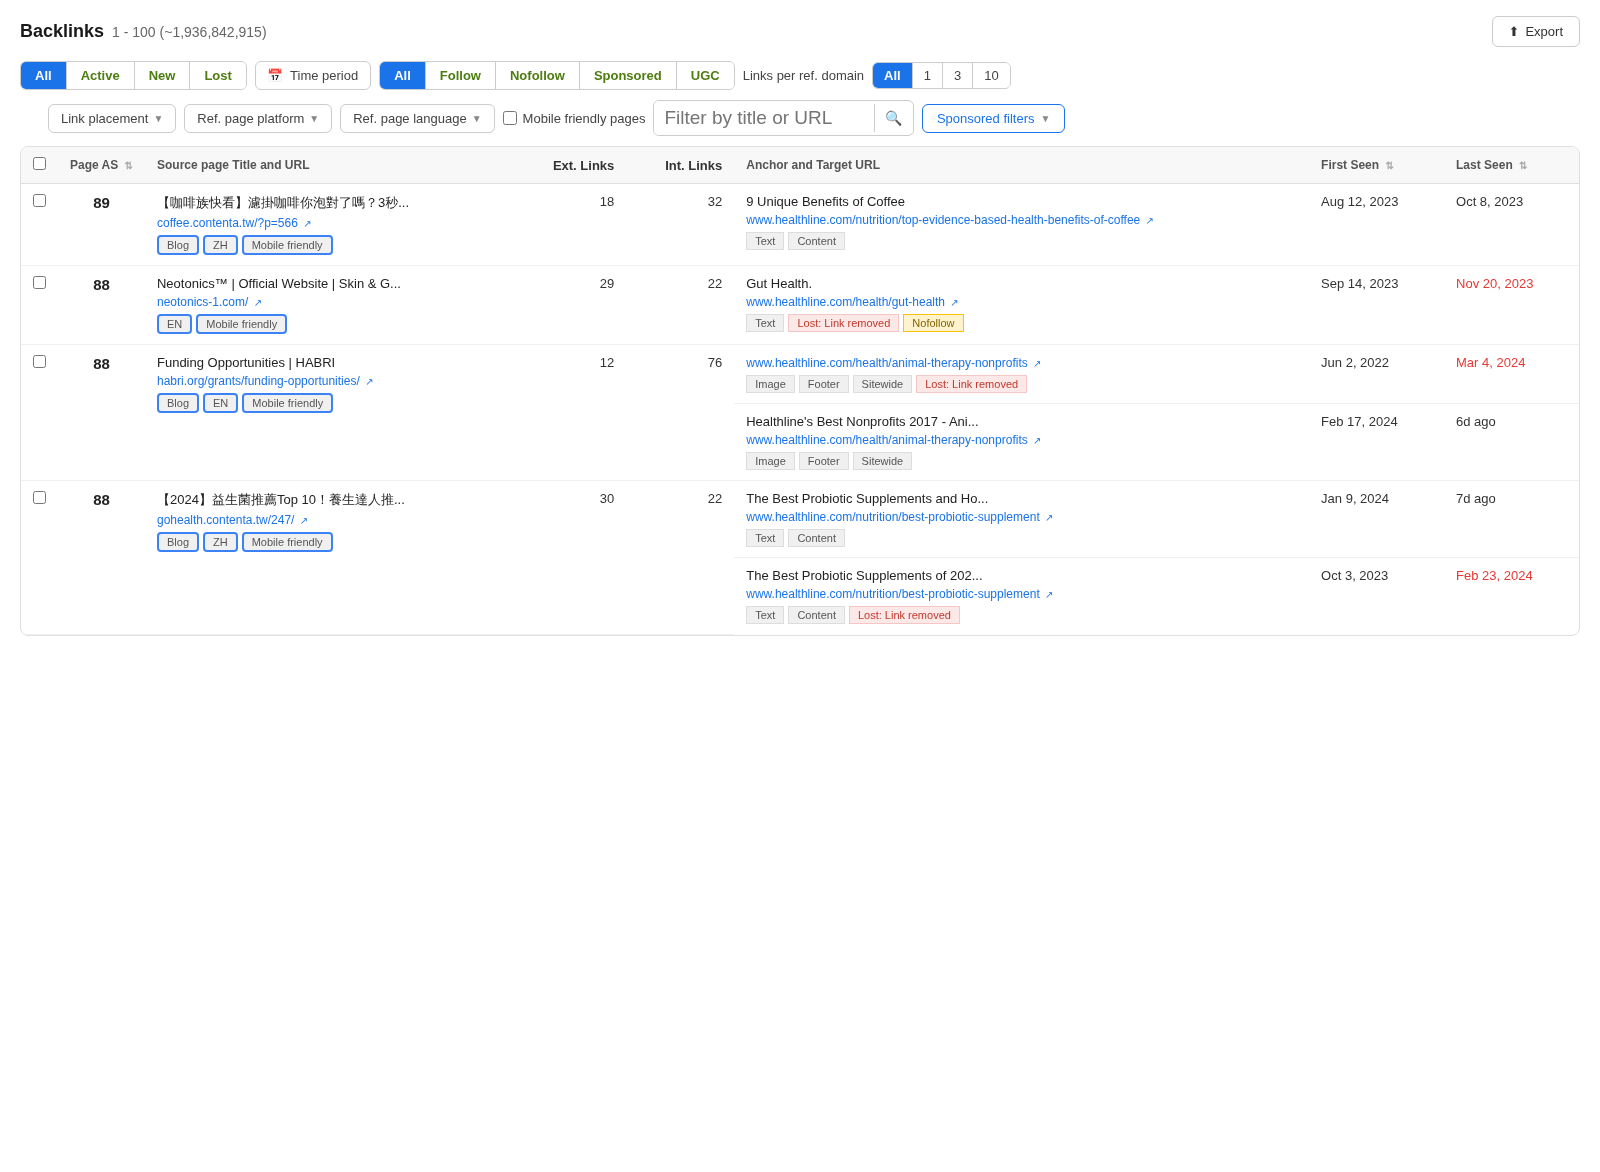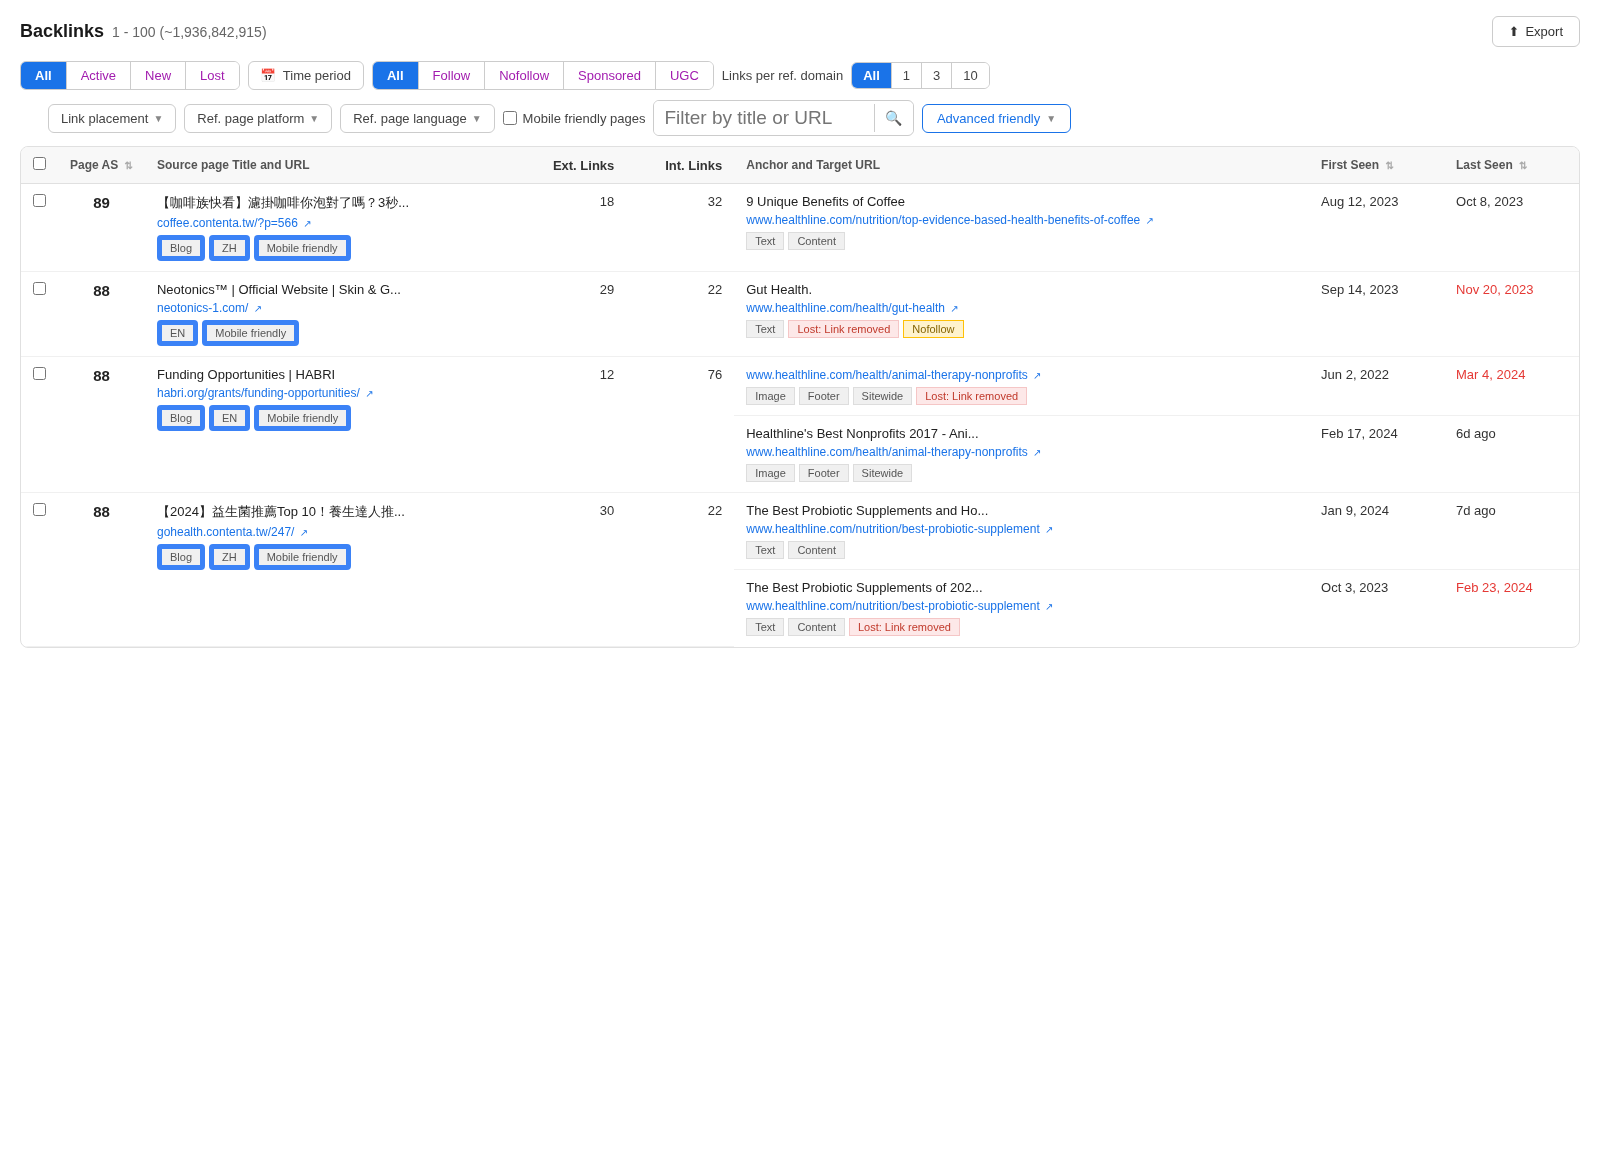--- a/index.html
+++ b/index.html
@@ -8,21 +8,21 @@
     .header-row { display: flex; align-items: center; justify-content: space-between; margin-bottom: 14px; }
     .title-area { display: flex; align-items: baseline; gap: 8px; }
     .title { font-size: 18px; font-weight: 700; color: #1a1a1a; }
     .count { font-size: 14px; color: #666; }
     .export-btn { display: flex; align-items: center; gap: 6px; padding: 7px 16px; border: 1.5px solid #ccc; border-radius: 6px; background: #fff; cursor: pointer; font-size: 13px; font-weight: 500; color: #333; }
 
     .filters-row1 { display: flex; align-items: center; gap: 8px; margin-bottom: 10px; flex-wrap: wrap; }
     .filters-row2 { display: flex; align-items: center; gap: 8px; flex-wrap: wrap; padding-left: 28px; }
 
     .btn-group { display: flex; border: 1.5px solid #ccc; border-radius: 6px; overflow: hidden; }
-    .btn-group .btn { padding: 6px 14px; background: #fff; border: none; border-right: 1px solid #ccc; cursor: pointer; font-size: 13px; color: #a21caf; }
+    .btn-group .btn { padding: 6px 14px; background: #fff; border: none; border-right: 1px solid #ccc; cursor: pointer; font-size: 13px; color: #4d7c0f; font-weight: bold; }
     .btn-group .btn:last-child { border-right: none; }
     .btn-group .btn.active { background: #1a73e8; color: #fff; font-weight: 600; }
 
     .filter-btn { display: flex; align-items: center; gap: 5px; padding: 6px 12px; border: 1.5px solid #ccc; border-radius: 6px; background: #fff; cursor: pointer; font-size: 13px; color: #444; }
     .chevron { font-size: 10px; color: #888; }
 
     .links-per-domain { display: flex; align-items: center; gap: 8px; font-size: 13px; color: #444; }
     .links-btn-group { display: flex; border: 1.5px solid #ccc; border-radius: 6px; overflow: hidden; }
     .links-btn-group .lbtn { padding: 5px 11px; background: #fff; border: none; border-right: 1px solid #ccc; cursor: pointer; font-size: 13px; color: #444; }
     .links-btn-group .lbtn:last-child { border-right: none; }
@@ -44,21 +44,21 @@
     thead tr { background: #f8f8f8; }
     th { padding: 10px 12px; text-align: left; font-size: 12px; font-weight: 600; color: #555; border-bottom: 1px solid #e0e0e0; white-space: nowrap; }
     th .sort-icon { color: #aaa; font-size: 10px; margin-left: 3px; }
     td { padding: 10px 12px; border-bottom: 1px solid #f0f0f0; vertical-align: top; }
     tr:last-child td { border-bottom: none; }
 
     .page-as-num { font-size: 15px; font-weight: 700; color: #222; text-align: center; }
     .source-title { font-size: 13px; color: #222; font-weight: 500; margin-bottom: 3px; }
     .source-url { color: #1a73e8; font-size: 12px; text-decoration: none; }
     .tags { display: flex; flex-wrap: wrap; gap: 4px; margin-top: 5px; }
-    .tag { padding: 2px 8px; border-radius: 4px; font-size: 11px; background: #f0f0f0; color: #555; border: 5px solid #3b82f6; }
+    .tag { padding: 2px 8px; border-radius: 4px; font-size: 11px; background: #f0f0f0; color: #555; border: 2px solid #3b82f6; }
 
     .anchor-title { font-size: 13px; color: #222; font-weight: 500; margin-bottom: 3px; }
     .anchor-url { color: #1a73e8; font-size: 12px; text-decoration: none; }
     .anchor-tags { display: flex; flex-wrap: wrap; gap: 4px; margin-top: 5px; }
 
     .badge { padding: 2px 8px; border-radius: 0; font-size: 11px; border: 1px solid; }
     .badge-text { background: #f0f0f0; color: #555; border-color: #ddd; }
     .badge-content { background: #f0f0f0; color: #555; border-color: #ddd; }
     .badge-lost { background: #fde8e8; color: #c0392b; border-color: #f5c6c6; }
     .badge-nofollow { background: #fff3cd; color: #856404; border-color: #ffc107; }
@@ -149,21 +149,21 @@
     </label>
 
     <div class="search-box">
       <input type="text" placeholder="Filter by title or URL" style="">
       <button class="search-btn">
         <span class="search-icon">🔍</span>
       </button>
     </div>
 
     <button class="adv-filter-btn">
-      <span>Advanced friendly</span>
+      <span>Sponsored filters</span>
       <span class="chevron">▼</span>
     </button>
   </div>
 
   <div class="table-wrap">
     <table>
       <thead>
         <tr>
           <th class="cb-col">
             <input type="checkbox" style="">

